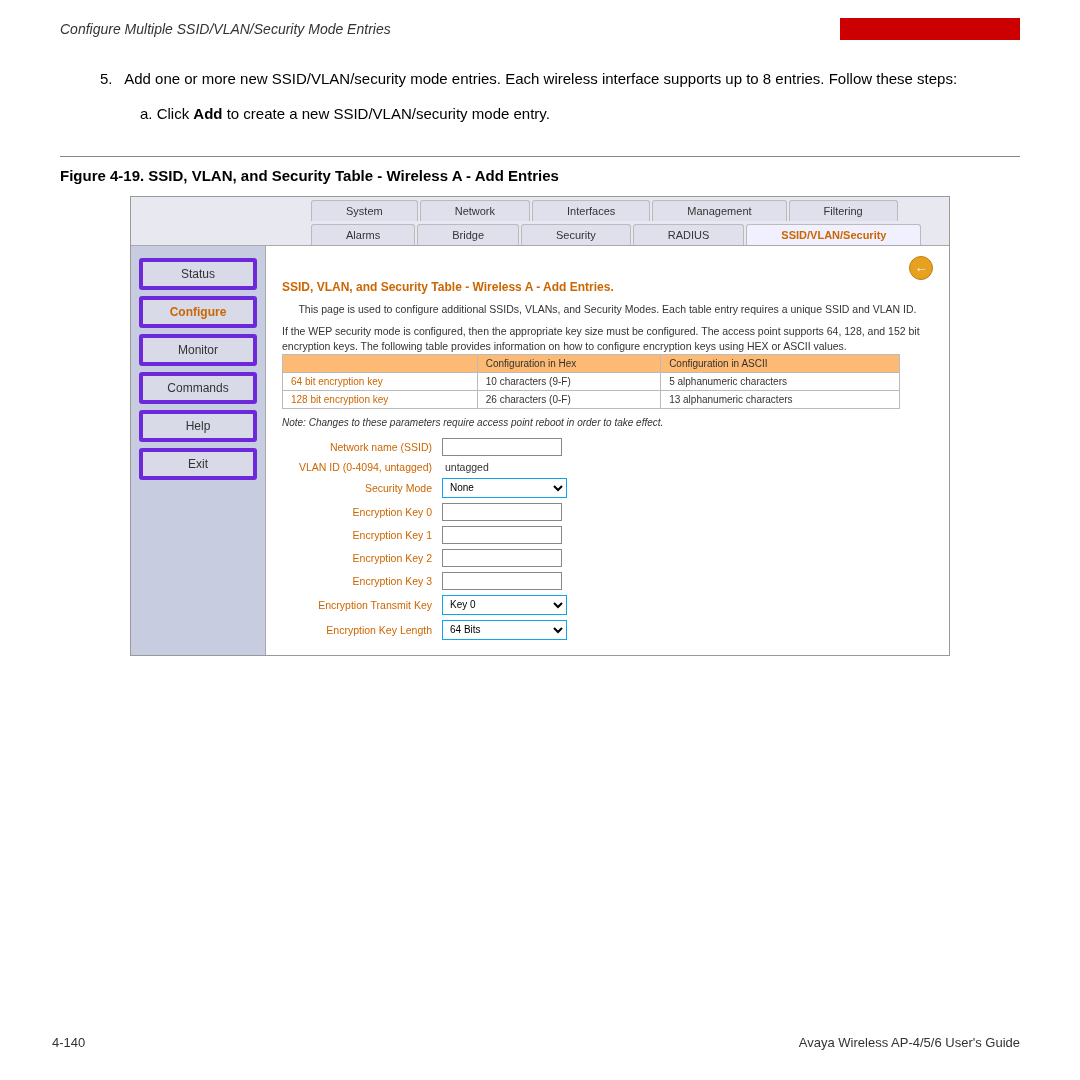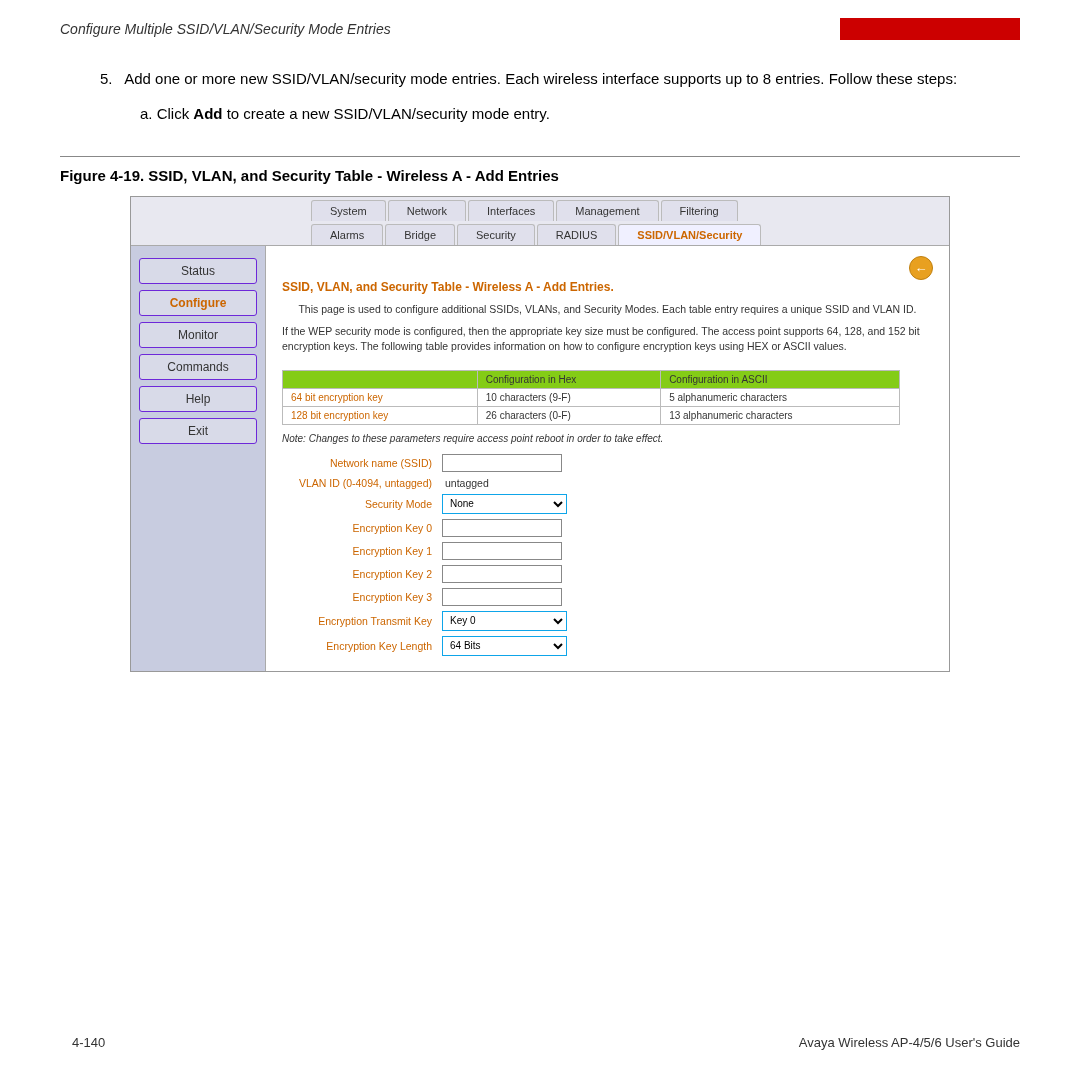--- a/index.html
+++ b/index.html
@@ -88,21 +88,21 @@
       background: #e8e8f0;
       display: flex;
       flex-direction: column;
       border-bottom: 1px solid #aaa;
     }
     .nav-row {
       display: flex;
       padding: 3px 10px 0 180px;
     }
     .nav-tab {
-      padding: 4px 18px;
+      padding: 4px 34px;
       font-size: 11px;
       color: #333;
       cursor: pointer;
       background: #e0e0ec;
       border: 1px solid #bbb;
       border-bottom: none;
       margin-right: 2px;
       border-radius: 3px 3px 0 0;
     }
     .nav-tab.active {
@@ -122,21 +122,21 @@
       width: 135px;
       background: #c8cce0;
       padding: 12px 8px;
       display: flex;
       flex-direction: column;
       gap: 6px;
       border-right: 1px solid #aaa;
     }
     .sidebar-btn {
       background: #d8dae8;
-      border: 1px solid #6d28d9;
+      border: 4px solid #6d28d9;
       border-radius: 3px;
       padding: 5px 0;
       text-align: center;
       font-size: 12px;
       color: #333;
       cursor: pointer;
       width: 100%;
     }
     .sidebar-btn.active {
       color: #cc6600;
@@ -180,33 +180,33 @@
       color: #333;
       line-height: 1.4;
       margin-bottom: 8px;
       text-align: center;
     }
 
     .content-desc2 {
       font-size: 10.5px;
       color: #333;
       line-height: 1.4;
-      margin-bottom: 16px;
+      margin-bottom: 0;
     }
 
     
     .enc-table {
       width: 95%;
       border-collapse: collapse;
       margin-bottom: 8px;
       font-size: 10px;
     }
     .enc-table th {
       padding: 3px 8px;
-      background: #84cc16;
+      background: #fdba74;
       border: 1px solid #bbb;
       color: #333;
       font-weight: normal;
       text-align: left;
     }
     .enc-table td {
       padding: 3px 8px;
       border: 1px solid #bbb;
       color: #cc6600;
       background: #fff;
@@ -254,21 +254,21 @@
     .form-value {
       font-size: 10.5px;
       color: #333;
       padding-left: 3px;
     }
 
     
     .page-footer {
       position: absolute;
       bottom: 30px;
-      left: 72px;
+      left: 52px;
       right: 60px;
       display: flex;
       justify-content: space-between;
       align-items: center;
     }
     .footer-page-num {
       font-size: 13px;
       color: #333;
     }
     .footer-doc-title {

